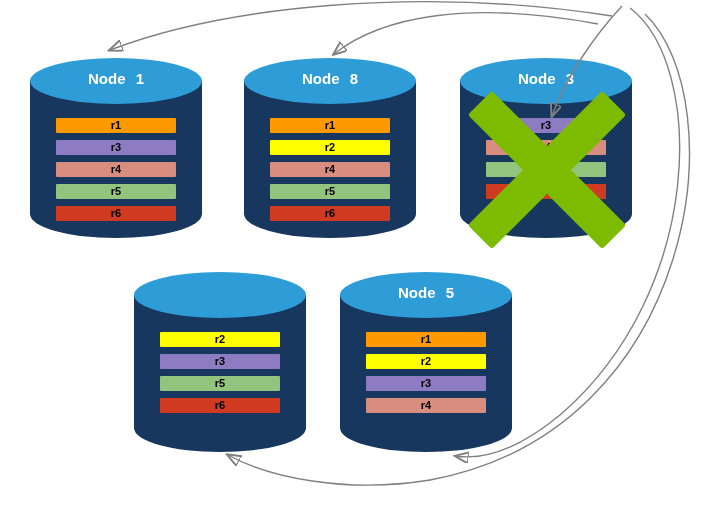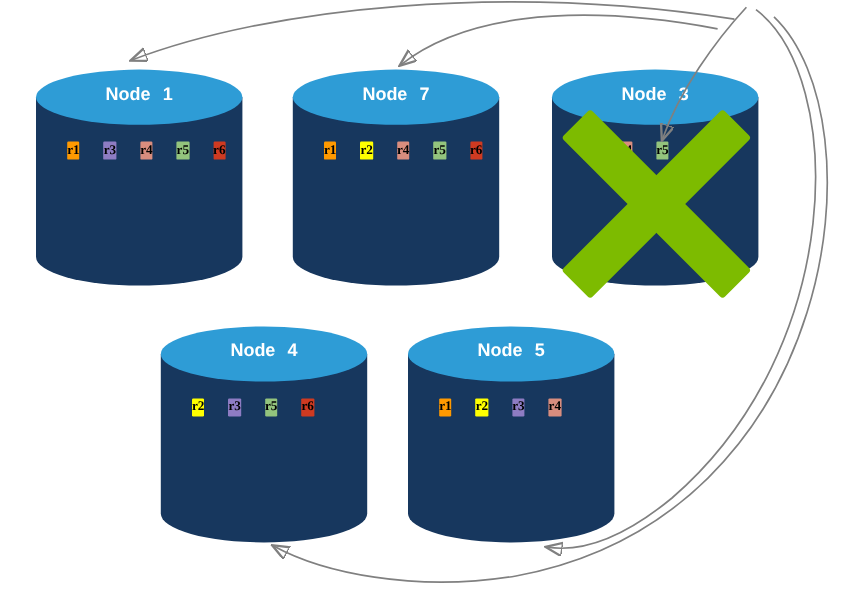--- a/index.html
+++ b/index.html
@@ -10,21 +10,21 @@
   .node { position:absolute; width:172px; height:180px; z-index:1; }
   .cyl-body { position:absolute; left:0; top:23px; width:100%; height:157px;
               background:#17375E;
               border-radius:0 0 86px 86px / 0 0 24px 24px; }
   .cyl-top { position:absolute; left:0; top:0; width:100%; height:46px;
              background:#2E9CD6; border-radius:50%; z-index:2; }
   .node-title { position:absolute; top:12px; left:0; width:100%; text-align:center;
                 color:#ffffff; font-weight:bold; font-size:15px; word-spacing:6px;
                 z-index:3; }
   .rows { position:absolute; left:26px; top:60px; width:120px; z-index:3;
-          display:flex; flex-direction:row; gap:20px;font-family:Liberation Serif, serif; }
+          display:flex; flex-direction:column; gap:7px; }
   .row { height:15px; line-height:15px; text-align:center; color:#000;
          font-size:11px; font-weight:bold; border-radius:1px; }
 
   .arrows { position:absolute; left:0; top:0; z-index:5; pointer-events:none; }
   .arrows path { fill:none; stroke:#808080; stroke-width:1.4; }
 
   .xmark { position:absolute; left:462px; top:95px; width:170px; height:150px;
            z-index:6; pointer-events:none; }
   .xbar { position:absolute; left:-10px; top:58px; width:190px; height:34px;
           border-radius:3px; }
@@ -45,21 +45,21 @@
       <div class="row" style="background: rgb(142, 124, 195);">r3</div>
       <div class="row" style="background: rgb(217, 141, 126);">r4</div>
       <div class="row" style="background: rgb(147, 196, 125);">r5</div>
       <div class="row" style="background: rgb(207, 58, 33);">r6</div>
     </div>
   </div>
 
   <div class="node" style="left:244px;top:58px">
     <div class="cyl-body"></div>
     <div class="cyl-top"></div>
-    <div class="node-title">Node 7</div>
+    <div class="node-title">Node 8</div>
     <div class="rows">
       <div class="row" style="background: rgb(255, 153, 0);">r1</div>
       <div class="row" style="background: rgb(255, 255, 0);">r2</div>
       <div class="row" style="background: rgb(217, 141, 126);">r4</div>
       <div class="row" style="background: rgb(147, 196, 125);">r5</div>
       <div class="row" style="background: rgb(207, 58, 33);">r6</div>
     </div>
   </div>
 
   <div class="node" style="left:460px;top:58px">
@@ -70,21 +70,20 @@
       <div class="row" style="background: rgb(142, 124, 195);">r3</div>
       <div class="row" style="background: rgb(217, 141, 126);">r4</div>
       <div class="row" style="background: rgb(147, 196, 125);">r5</div>
       <div class="row" style="background: rgb(207, 58, 33);">r6</div>
     </div>
   </div>
 
   <div class="node" style="left:134px;top:272px">
     <div class="cyl-body"></div>
     <div class="cyl-top"></div>
-    <div class="node-title">Node 4</div>
     <div class="rows">
       <div class="row" style="background: rgb(255, 255, 0);">r2</div>
       <div class="row" style="background: rgb(142, 124, 195);">r3</div>
       <div class="row" style="background: rgb(147, 196, 125);">r5</div>
       <div class="row" style="background: rgb(207, 58, 33);">r6</div>
     </div>
   </div>
 
   <div class="node" style="left:340px;top:272px">
     <div class="cyl-body"></div>

